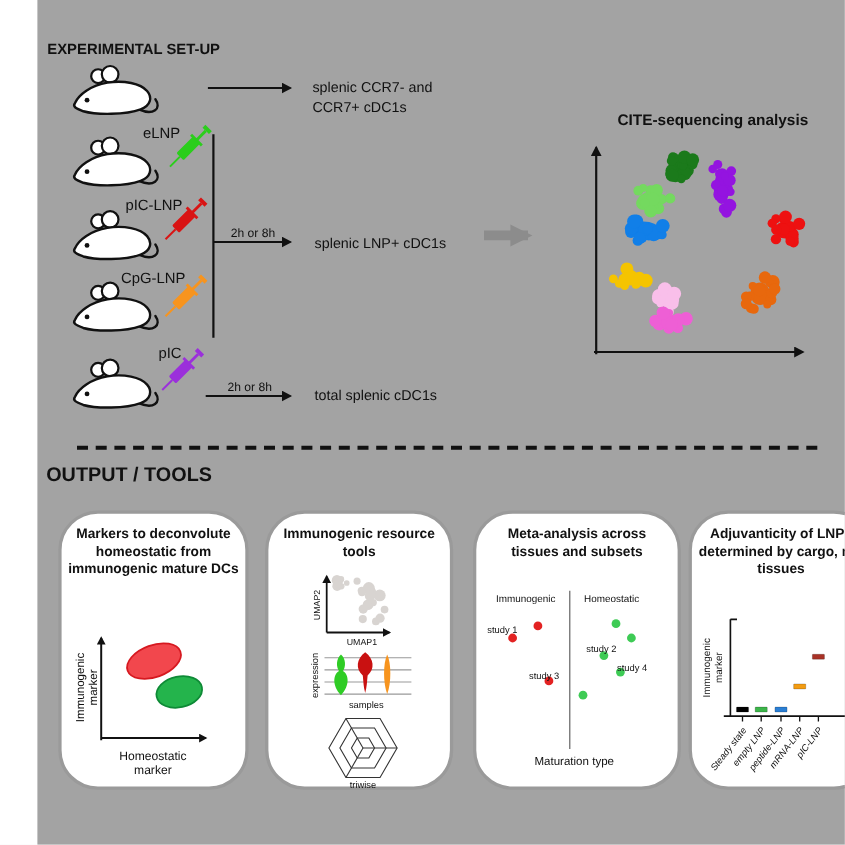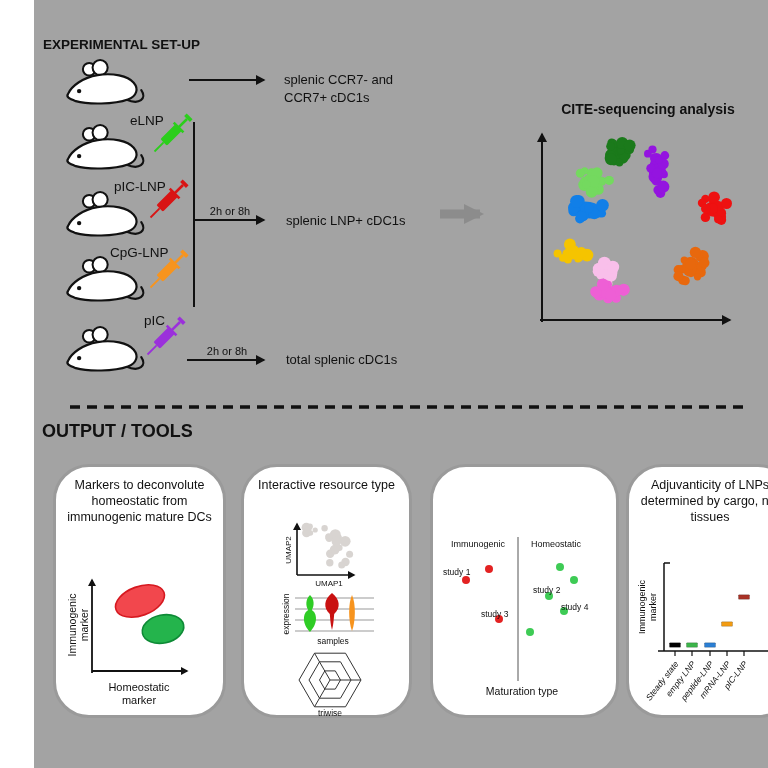--- a/index.html
+++ b/index.html
@@ -3,21 +3,21 @@
 <meta charset="utf-8">
 <style>
   html,body{margin:0;padding:0;background:#fff;}
   #canvas{position:relative;width:768px;height:768px;background:#a3a3a3;overflow:hidden;
           font-family:"Liberation Sans",sans-serif;color:#111;margin-left:34px;}
   svg text{font-family:"Liberation Sans",sans-serif;fill:#111;}
   .abs{position:absolute;}
   .panel{position:absolute;top:464px;height:254px;border:3.5px solid #9A9A9A;border-radius:36px;
          background:#fff;box-sizing:border-box;}
   .panel-title{position:relative;z-index:2;margin:11px 6px 0 6px;text-align:center;
-               font-weight:normal;font-size:12.5px;line-height:1.27;color:#111;}
+               font-weight:bold;font-size:12.5px;line-height:1.27;color:#111;}
   .panel-svg{position:absolute;left:0;top:0;z-index:1;}
   #output-title{position:absolute;left:8px;top:421px;font-weight:bold;font-size:18px;color:#111;}
 </style>
 </head>
 <body>
 
 <div id="canvas">
 
   <svg class="abs" style="left:0;top:0;" width="768" height="432" viewBox="0 0 768 432">
     <defs>
@@ -257,21 +257,21 @@
         <ellipse rx="21" ry="14" stroke="#0E8A36" stroke-width="1.6" fill="#24B44C"></ellipse>
       </g>
       <text transform="translate(20,158) rotate(-90)" text-anchor="middle" font-size="10.5">Immunogenic</text>
       <text transform="translate(32,158) rotate(-90)" text-anchor="middle" font-size="10.5">marker</text>
       <text x="83" y="224" text-anchor="middle" font-size="11">Homeostatic</text>
       <text x="83" y="237" text-anchor="middle" font-size="11">marker</text>
     </svg>
   </div>
 
   <div class="panel" style="left:207px;width:171px;">
-    <div class="panel-title">Interactive resource type</div>
+    <div class="panel-title">Immunogenic resource tools</div>
     <svg class="panel-svg" width="171" height="254" viewBox="0 0 171 254">
 
       <g id="umap-dots">
           <circle cx="101.2" cy="74.3" r="5.4" fill="#D8D4D1"></circle>
           <circle cx="93.2" cy="72.7" r="4.8" fill="#D8D4D1"></circle>
           <circle cx="90.5" cy="82.8" r="4.8" fill="#D8D4D1"></circle>
           <circle cx="94.1" cy="70.9" r="3.8" fill="#D8D4D1"></circle>
           <circle cx="91.3" cy="67.7" r="5.5" fill="#D8D4D1"></circle>
           <circle cx="95.3" cy="80.8" r="3.3" fill="#D8D4D1"></circle>
           <circle cx="85.1" cy="71.6" r="3.4" fill="#D8D4D1"></circle>
@@ -316,20 +316,21 @@
           <polygon points="96.5,213.0 91.3,203.9 80.8,203.9 75.5,213.0 80.8,222.1 91.3,222.1" fill="none" stroke="#333" stroke-width="1"></polygon>
           <line x1="86" y1="213" x2="117.0" y2="213.0" stroke="#333" stroke-width="1"></line>
           <line x1="86" y1="213" x2="70.5" y2="186.2" stroke="#333" stroke-width="1"></line>
           <line x1="86" y1="213" x2="70.5" y2="239.8" stroke="#333" stroke-width="1"></line>
         </g>
       <text x="86" y="249" text-anchor="middle" font-size="8.5">triwise</text>
     </svg>
   </div>
 
   <div class="panel" style="left:396px;width:189px;">
+    <div class="panel-title">Meta-analysis across tissues and subsets</div>
     <svg class="panel-svg" width="189" height="254" viewBox="0 0 189 254">
       <text x="45" y="80" text-anchor="middle" font-size="9" fill="#222">Immunogenic</text>
       <text x="123" y="80" text-anchor="middle" font-size="9" fill="#222">Homeostatic</text>
       <line x1="85" y1="70" x2="85" y2="214" stroke="#555" stroke-width="1"></line>
       <g id="meta-dots">
           <circle cx="56" cy="102" r="4" fill="#E32222"></circle>
           <circle cx="33" cy="113" r="4" fill="#E32222"></circle>
           <circle cx="66" cy="152" r="4" fill="#E32222"></circle>
           <circle cx="127" cy="100" r="4" fill="#3ECB55"></circle>
           <circle cx="141" cy="113" r="4" fill="#3ECB55"></circle>

